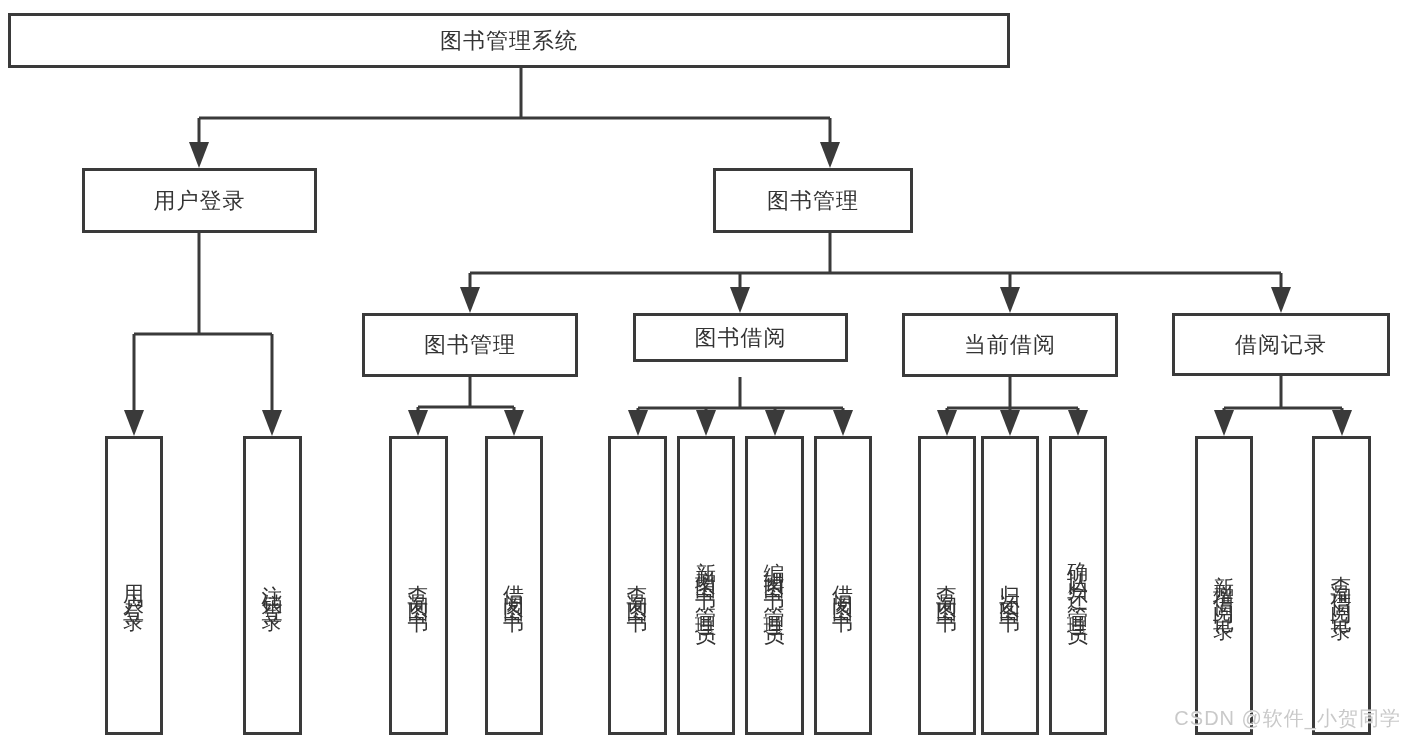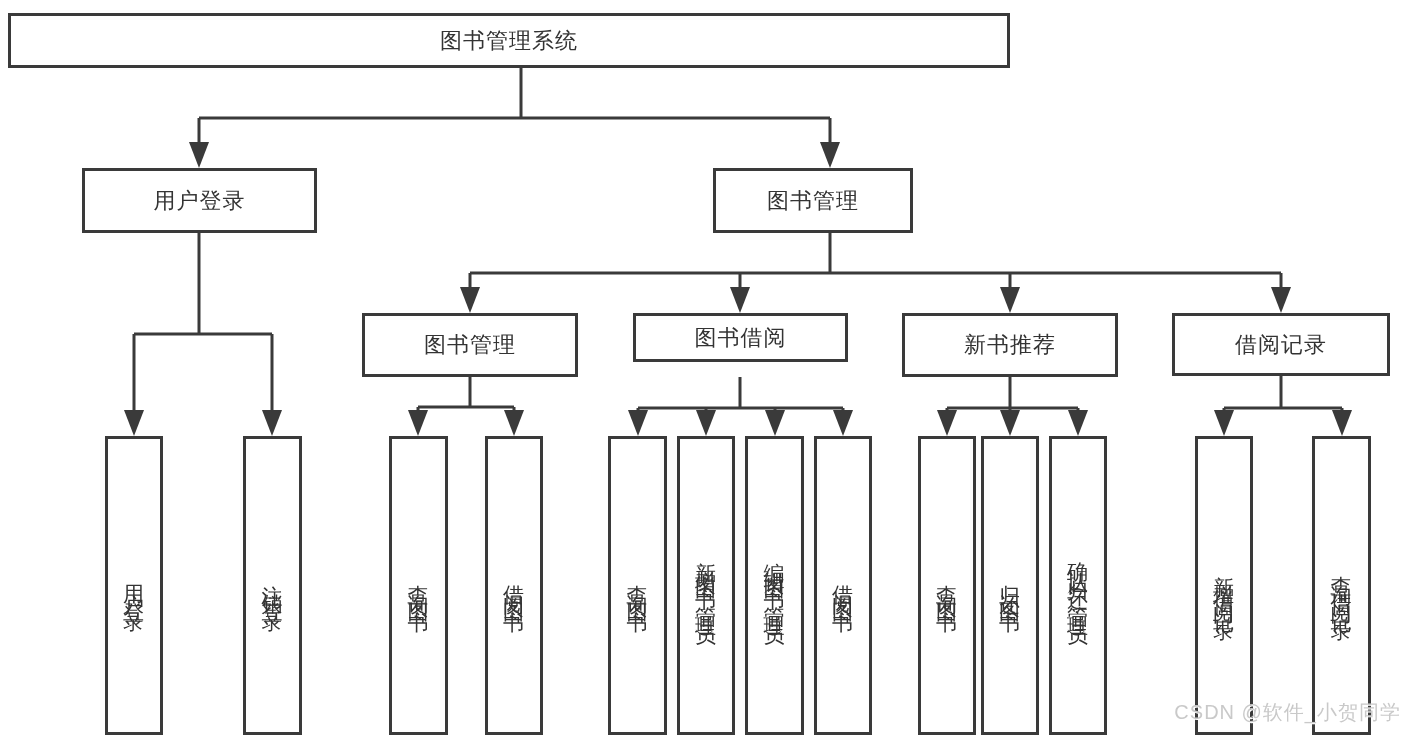--- a/index.html
+++ b/index.html
@@ -31,21 +31,21 @@
   .vbox{
     writing-mode:vertical-rl;
     text-orientation:mixed;
     font-size:21px;
     letter-spacing:9px;
     line-height:1;
     text-align:center;
   }
   .watermark{
     position:absolute;
-    right:4px;bottom:21px;
+    right:4px;bottom:15px;
     font-size:20px;
     color:var(--watermark);
     letter-spacing:1px;
     text-shadow:1px 1px 0 #ffffff;
     z-index:5;
   }
 </style>
 </head>
 <body>
 
@@ -105,21 +105,21 @@
     </g>
   </svg>
 
   <div class="box" style="left:8px;top:13px;width:1002px;height:55px;">图书管理系统</div>
 
   <div class="box" style="left:82px;top:168px;width:235px;height:65px;">用户登录</div>
   <div class="box" style="left:713px;top:168px;width:200px;height:65px;">图书管理</div>
 
   <div class="box" style="left:362px;top:313px;width:216px;height:64px;">图书管理</div>
   <div class="box" style="left:633px;top:313px;width:215px;height:49px;">图书借阅</div>
-  <div class="box" style="left:902px;top:313px;width:216px;height:64px;">新书推荐</div>
+  <div class="box" style="left:902px;top:313px;width:216px;height:64px;">当前借阅</div>
   <div class="box" style="left:1172px;top:313px;width:218px;height:63px;">借阅记录</div>
 
   <div class="box vbox" style="left:105px;top:436px;width:58px;height:299px;">用户登录</div>
   <div class="box vbox" style="left:243px;top:436px;width:59px;height:299px;">注销登录</div>
 
   <div class="box vbox" style="left:389px;top:436px;width:59px;height:299px;">查询图书</div>
   <div class="box vbox" style="left:485px;top:436px;width:58px;height:299px;">借阅图书</div>
 
   <div class="box vbox" style="left:608px;top:436px;width:59px;height:299px;">查询图书</div>
   <div class="box vbox" style="left:677px;top:436px;width:58px;height:299px;">新增图书（管理员）</div>

